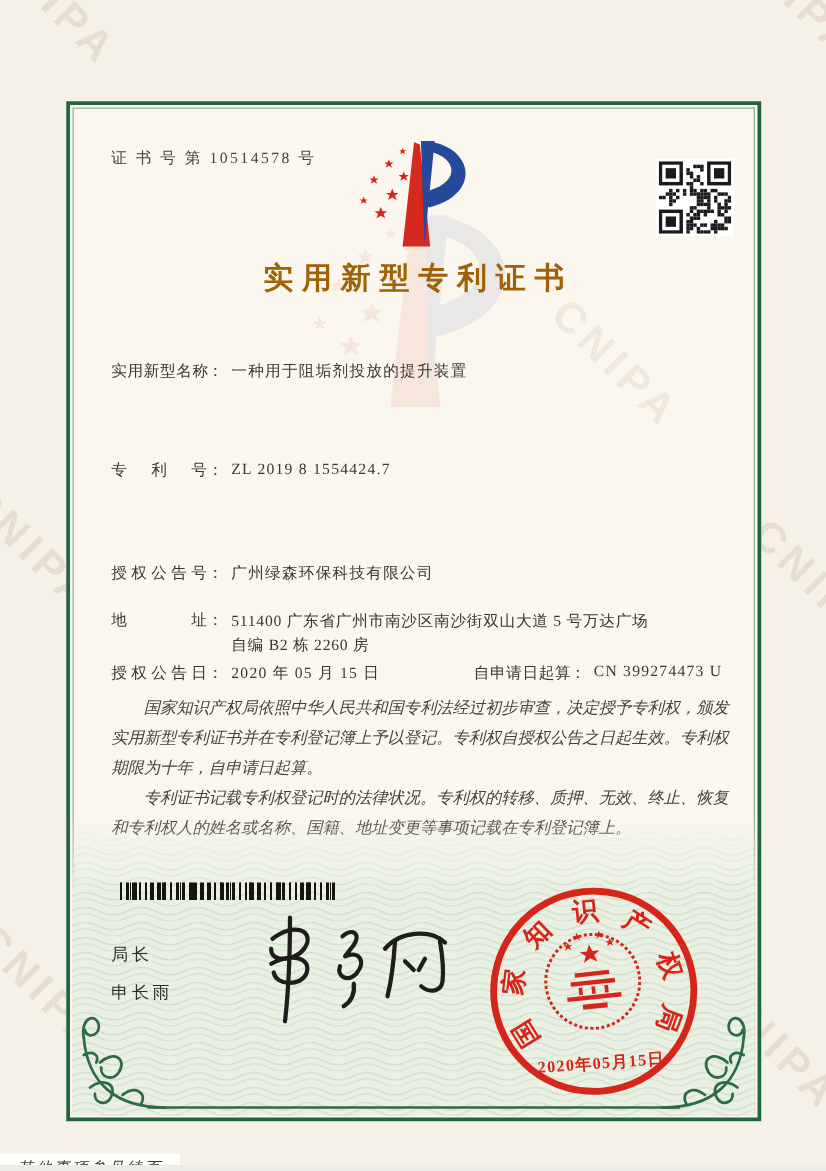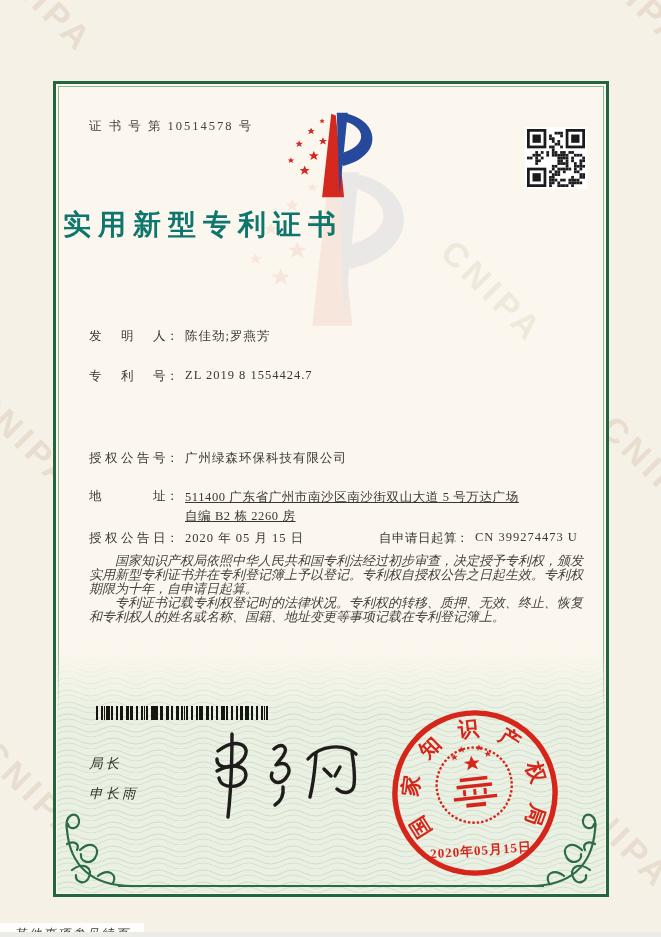--- a/index.html
+++ b/index.html
@@ -29,38 +29,38 @@
   
   .cert-no{
     position:absolute;left:33px;top:34px;font-size:12.5px;letter-spacing:2px;
     color:#45423e;
   }
   .logo{position:absolute;left:223px;top:20px;width:110px;height:102px;}
   .logo-faint{position:absolute;left:178px;top:72px;width:200px;height:186px;opacity:.08;}
   .qr{position:absolute;left:469px;top:43px;width:62px;height:62px;background:#fff;padding:2px;box-sizing:border-box;}
   .qr svg{width:100%;height:100%;fill:#1b1b1b;}
   .title{
-    position:absolute;left:0;top:122px;width:100%;
-    font-size:28px;font-weight:bold;letter-spacing:7px;color:#0f766e;
+    position:absolute;left:0;top:122px;width:100%;text-align:center;
+    font-size:24px;font-weight:bold;letter-spacing:7px;color:#a16207;
     text-indent:7px;
   }
   
   .row{position:absolute;left:33px;font-size:12.5px;color:#3a3733;letter-spacing:.5px;white-space:nowrap;}
   .flabel{
     display:inline-block;width:77px;text-align:justify;text-align-last:justify;
     vertical-align:top;
   }
   .colon{display:inline-block;vertical-align:top;}
   .fvalue{display:inline-block;margin-left:6px;vertical-align:top;letter-spacing:1px;}
-  .addr-wrap{display:inline-block;margin-left:6px;vertical-align:top;letter-spacing:.6px;line-height:19px;white-space:normal;width:400px;text-decoration:underline;}
+  .addr-wrap{display:inline-block;margin-left:6px;vertical-align:top;letter-spacing:.6px;line-height:19px;white-space:normal;width:400px;}
   .grant-right{position:absolute;left:290px;top:0;}
   
   .paras{
     position:absolute;left:33px;top:470px;width:494px;
-    font-size:13px;line-height:14px;color:#45423c;
+    font-size:13px;line-height:24px;color:#45423c;
     font-style:italic;text-align:justify;
   }
   .paras p{margin:0;text-indent:2em;}
   
   .guilloche{
     position:absolute;left:1px;bottom:1px;width:548px;height:240px;
     -webkit-mask-image:linear-gradient(to bottom,transparent 0,#000 60px);
     mask-image:linear-gradient(to bottom,transparent 0,#000 60px);
   }
   .guilloche svg{width:100%;height:100%;display:block;}
@@ -73,21 +73,21 @@
   .corner.right{right:2px;transform:scaleX(-1);}
   .corner svg{width:100%;height:100%;}
   .barcode{
     position:absolute;left:40px;top:622px;width:172px;height:14px;z-index:3;
     background:
       repeating-linear-gradient(90deg,#15140f 0 2px,transparent 2px 5px),
       repeating-linear-gradient(90deg,#15140f 0 1px,transparent 1px 8px),
       repeating-linear-gradient(90deg,transparent 0 11px,#15140f 11px 14px,transparent 14px 23px);
   }
   .director{position:absolute;left:33px;top:671px;z-index:3;font-size:13.5px;color:#2f2d2a;letter-spacing:3px;}
-  .director div{margin-bottom:12px;font-style:italic;}
+  .director div{margin-bottom:12px;}
   .signature{position:absolute;left:148px;top:645px;width:168px;height:100px;z-index:3;}
   .signature svg{width:100%;height:100%;}
   .signature path{fill:none;stroke:#1f1d1b;stroke-width:3.4;stroke-linecap:round;stroke-linejoin:round;}
   
   .seal{
     position:absolute;left:330px;top:620px;width:178px;height:178px;z-index:5;
     transform:rotate(-6deg);
   }
   .seal svg{width:100%;height:100%;overflow:visible;}
   .seal-char{
@@ -285,22 +285,22 @@
         <rect x="33" y="60" width="3" height="3"></rect>
         <rect x="36" y="60" width="3" height="3"></rect>
         <rect x="39" y="60" width="3" height="3"></rect>
         <rect x="42" y="60" width="3" height="3"></rect>
         <rect x="48" y="60" width="3" height="3"></rect>
       </svg>
   </div>
 
   <div class="title">实用新型专利证书</div>
 
-  <div class="row" style="top:244px">
-    <span class="flabel">发明人</span><span class="colon">：</span><span class="fvalue">陈佳劲;罗燕芳</span>
+  <div class="row" style="top:205px">
+    <span class="flabel">实用新型名称</span><span class="colon">：</span><span class="fvalue">一种用于阻垢剂投放的提升装置</span>
   </div>
   <div class="row" style="top:284px">
     <span class="flabel">专利号</span><span class="colon">：</span><span class="fvalue">ZL 2019 8 1554424.7</span>
   </div>
   <div class="row" style="top:366px">
     <span class="flabel">授权公告号</span><span class="colon">：</span><span class="fvalue">广州绿森环保科技有限公司</span>
   </div>
   <div class="row" style="top:404px">
     <span class="flabel">地址</span><span class="colon">：</span><span class="addr-wrap"><span>511400 广东省广州市南沙区南沙街双山大道 5 号万达广场</span><br><span>自编 B2 栋 2260 房</span></span>
   </div>

